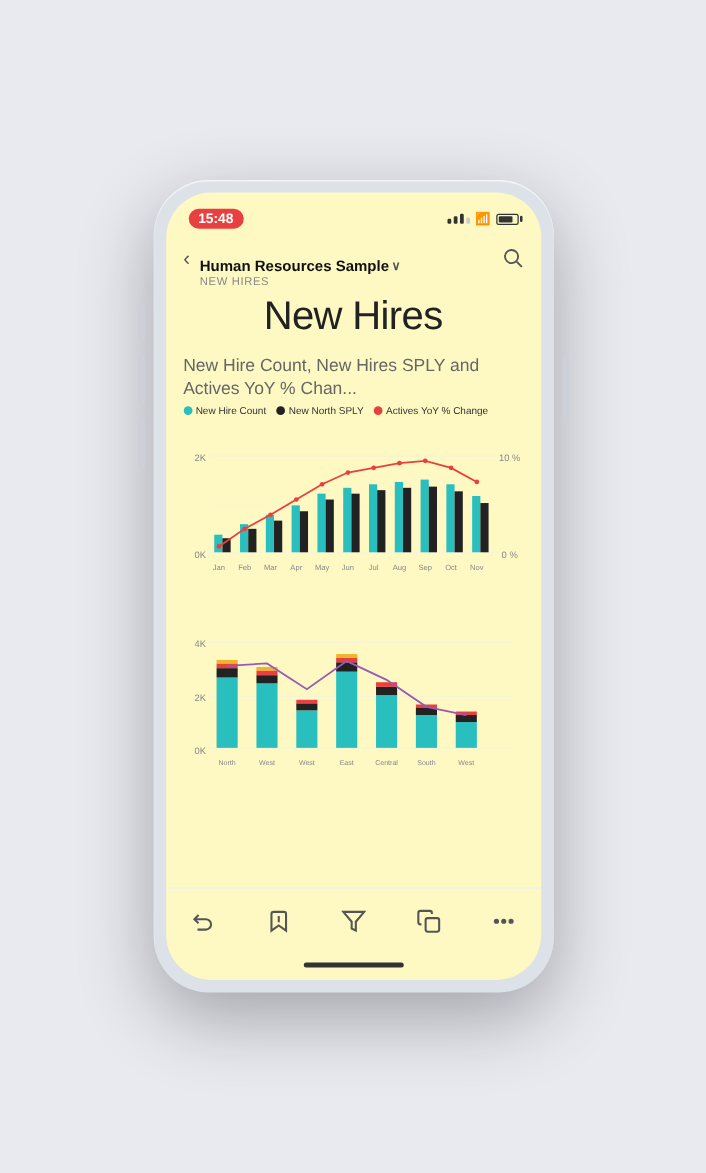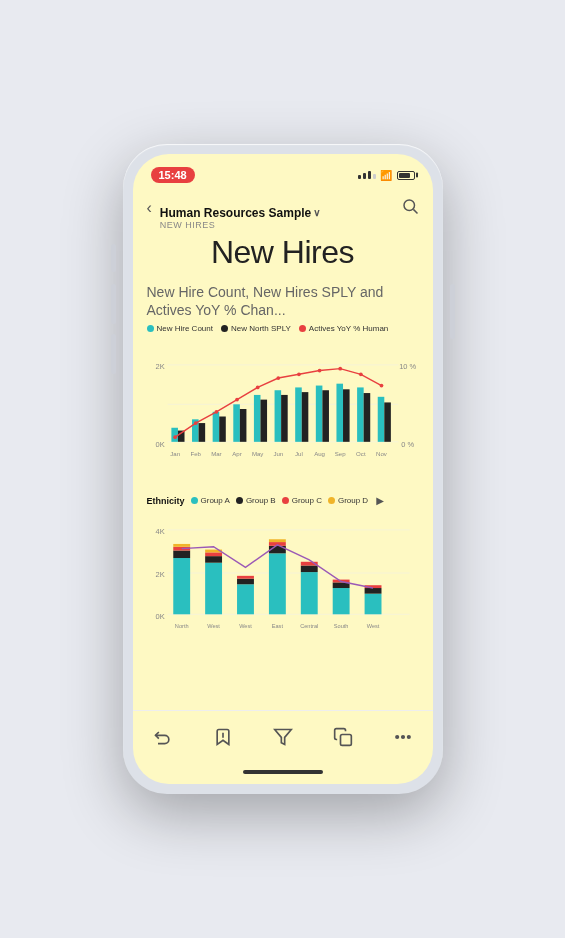--- a/index.html
+++ b/index.html
@@ -254,21 +254,21 @@
           <div class="legend-item">
             <div class="legend-dot" style="background:#2abfbf;"></div>
             <span>New Hire Count</span>
           </div>
           <div class="legend-item">
             <div class="legend-dot" style="background:#222;"></div>
             <span>New North SPLY</span>
           </div>
           <div class="legend-item">
             <div class="legend-dot" style="background:#e84040;"></div>
-            <span>Actives YoY % Human</span>
+            <span>Actives YoY % Change</span>
           </div>
         </div>
         <div class="chart1-container">
           <svg class="chart1-svg" viewBox="0 0 290 130">
 
             <text x="14" y="22" font-size="8" fill="#888" text-anchor="middle">2K</text>
             <text x="14" y="105" font-size="8" fill="#888" text-anchor="middle">0K</text>
 
             <text x="278" y="22" font-size="8" fill="#888" text-anchor="middle">10 %</text>
             <text x="278" y="105" font-size="8" fill="#888" text-anchor="middle">0 %</text>
@@ -332,40 +332,20 @@
             <text x="162" y="115" font-size="6.5" fill="#888" text-anchor="middle">Jul</text>
             <text x="184" y="115" font-size="6.5" fill="#888" text-anchor="middle">Aug</text>
             <text x="206" y="115" font-size="6.5" fill="#888" text-anchor="middle">Sep</text>
             <text x="228" y="115" font-size="6.5" fill="#888" text-anchor="middle">Oct</text>
             <text x="250" y="115" font-size="6.5" fill="#888" text-anchor="middle">Nov</text>
           </svg>
         </div>
       </div>
 
       <div class="chart-section">
-        <div class="ethnicity-row">
-          <span class="ethnicity-label">Ethnicity</span>
-          <div class="legend-item">
-            <div class="legend-dot" style="background:#2abfbf;"></div>
-            <span>Group A</span>
-          </div>
-          <div class="legend-item">
-            <div class="legend-dot" style="background:#222;"></div>
-            <span>Group B</span>
-          </div>
-          <div class="legend-item">
-            <div class="legend-dot" style="background:#e84040;"></div>
-            <span>Group C</span>
-          </div>
-          <div class="legend-item">
-            <div class="legend-dot" style="background:#f0b429;"></div>
-            <span>Group D</span>
-          </div>
-          <span class="arrow-btn">▶</span>
-        </div>
         <div class="chart2-container">
           <svg class="chart2-svg" viewBox="0 0 290 145">
 
             <text x="14" y="14" font-size="8" fill="#888" text-anchor="middle">4K</text>
             <text x="14" y="60" font-size="8" fill="#888" text-anchor="middle">2K</text>
             <text x="14" y="105" font-size="8" fill="#888" text-anchor="middle">0K</text>
 
             <line x1="22" y1="10" x2="280" y2="10" stroke="#eee" stroke-width="0.5"></line>
             <line x1="22" y1="56" x2="280" y2="56" stroke="#eee" stroke-width="0.5"></line>
             <line x1="22" y1="100" x2="280" y2="100" stroke="#eee" stroke-width="0.5"></line>

